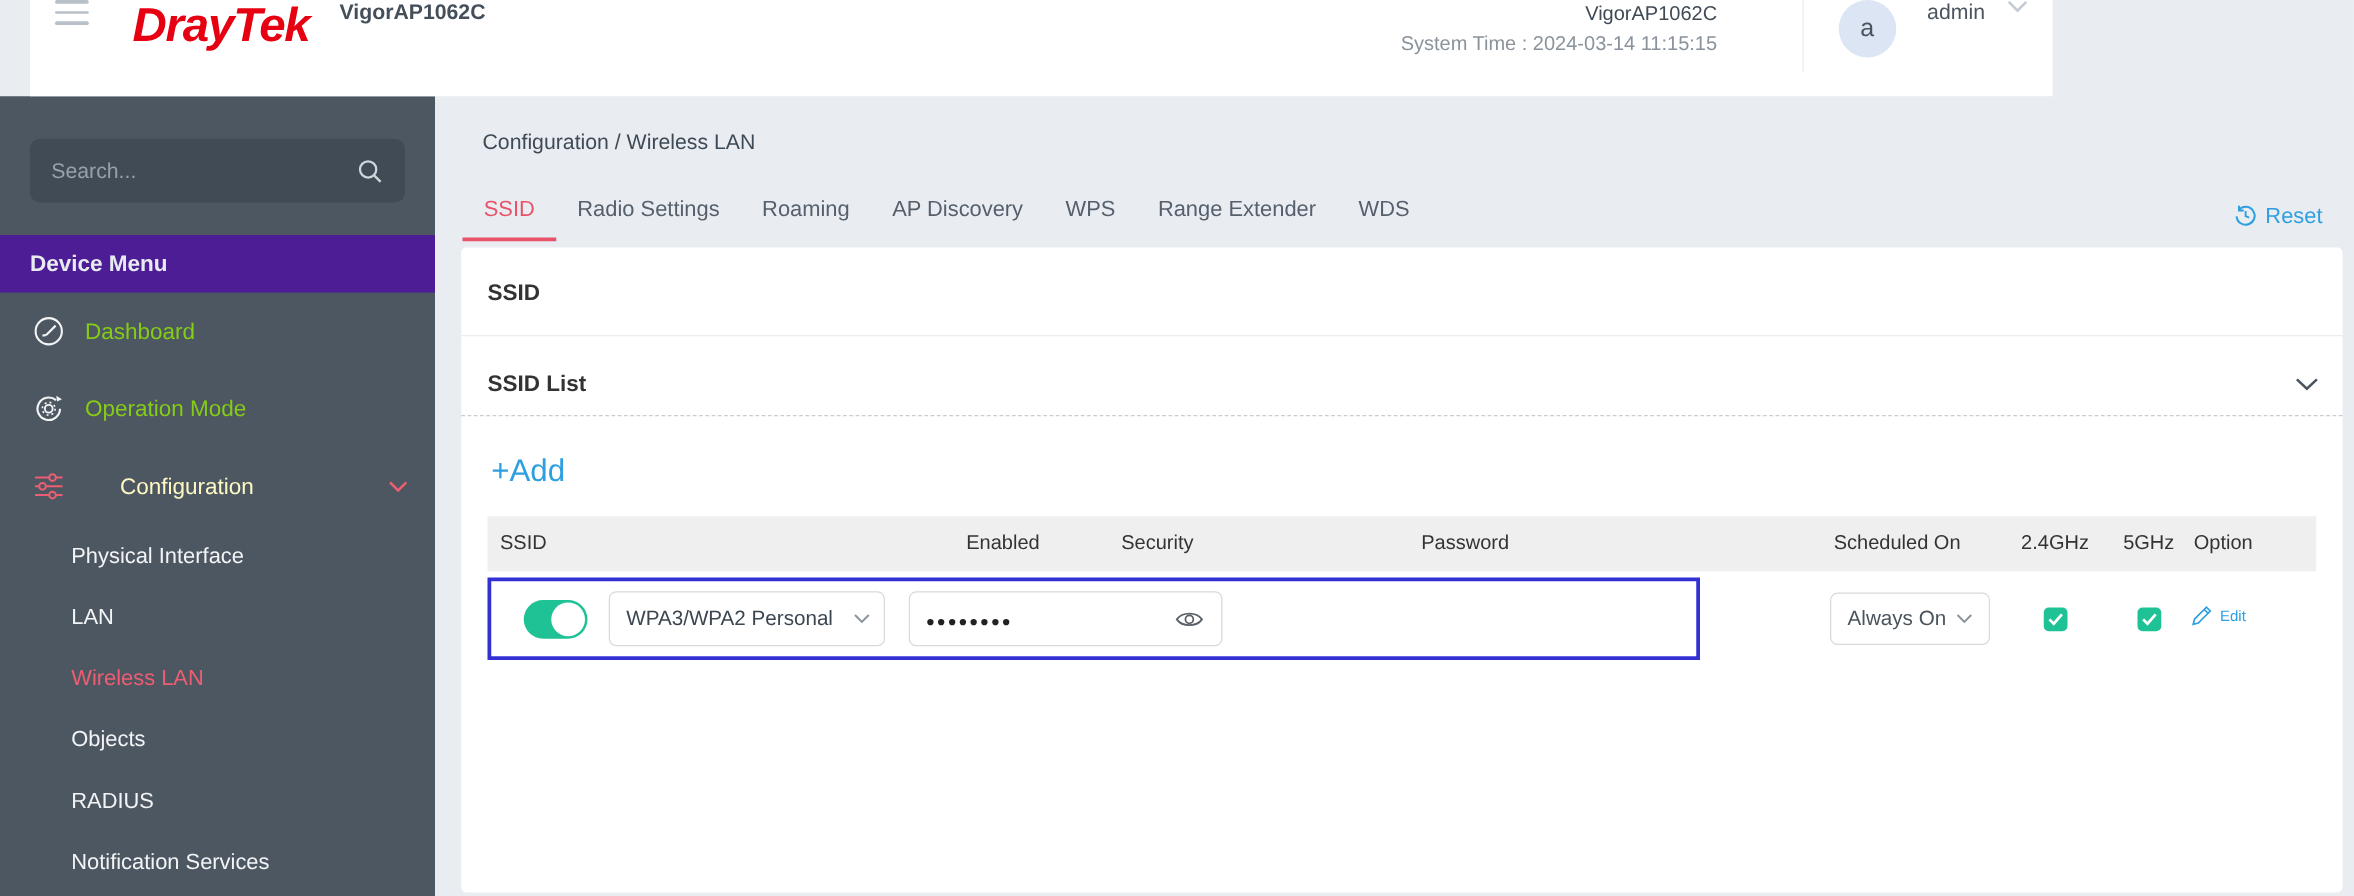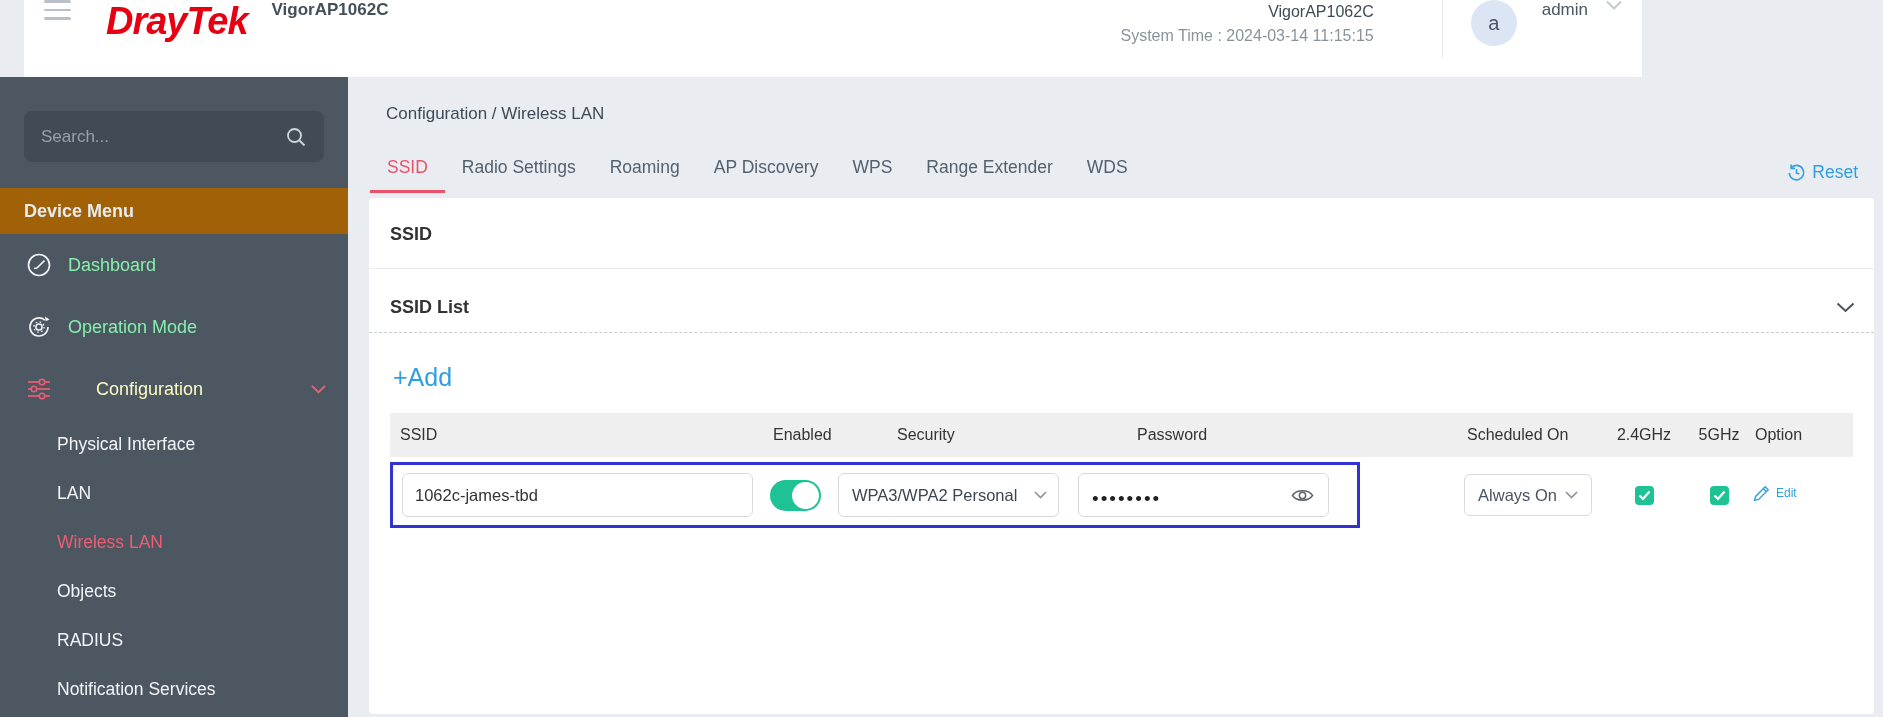--- a/index.html
+++ b/index.html
@@ -25,24 +25,24 @@
   .username { margin-left:25px; font-size:17px; color:#4a5560; }
   .user-chevron { margin-left:18px; margin-right:20px; cursor:pointer; }
 
   
   .sidebar { position:absolute; top:77px; left:0; width:348px; height:640px; background:#4d5761; }
   .search-box { margin:34px 24px 0 24px; height:51px; background:#414b55; border-radius:8px;
     display:flex; align-items:center; padding:0 17px; }
   .search-box input { flex:1; background:transparent; border:none; outline:none;
     font-size:17px; color:#dfe3e7; font-family:inherit; }
   .search-box input::placeholder { color:#98a1a9; }
-  .menu-band { margin-top:26px; height:46px; background:#a16207; color:#e7ebef;
+  .menu-band { margin-top:26px; height:46px; background:#4c1d95; color:#e7ebef;
     font-weight:700; font-size:18px; display:flex; align-items:center; padding-left:24px; }
   .nav-item { height:62px; display:flex; align-items:center; padding-left:25px;
-    color:#86efac; font-size:18px; cursor:pointer; position:relative; }
+    color:#84cc16; font-size:18px; cursor:pointer; position:relative; }
   .nav-item .nav-icon { width:28px; height:28px; margin-right:15px; display:flex; align-items:center; justify-content:center; }
   .nav-item.active { color:#fef9c3;gap:28px; }
   .nav-chevron { position:absolute; right:22px; top:50%; transform:translateY(-46%); }
   .sub-item { height:49px; display:flex; align-items:center; padding-left:57px;
     color:#f2f4f6; font-size:17.5px; cursor:pointer; }
   .sub-item.active { color:#ee5d72; }
 
   
   .main { position:absolute; top:77px; left:348px; width:1535px; height:640px; background:#e9edf1; }
   .breadcrumb { padding:27px 0 0 38px; font-size:17px; color:#3e4a56; }
@@ -238,21 +238,20 @@
           <div class="th c4">Password</div>
           <div class="tspacer"></div>
           <div class="th c5">Scheduled On</div>
           <div class="th c6">2.4GHz</div>
           <div class="th c7">5GHz</div>
           <div class="th c8">Option</div>
         </div>
 
         <div class="trow">
           <div class="hl-group">
-            <input class="ssid-input" value="1062c-james-tbd" style="">
             <div class="cell-toggle">
               <div class="toggle">
                   <div class="knob"></div>
                 </div>
             </div>
             <div class="select security">
               <span>WPA3/WPA2 Personal</span>
               <svg width="13" height="8" viewBox="0 0 13 8">
                 <polyline points="1,1 6.5,6.5 12,1" fill="none" stroke="#8a939c" stroke-width="1.6"></polyline>
               </svg>

